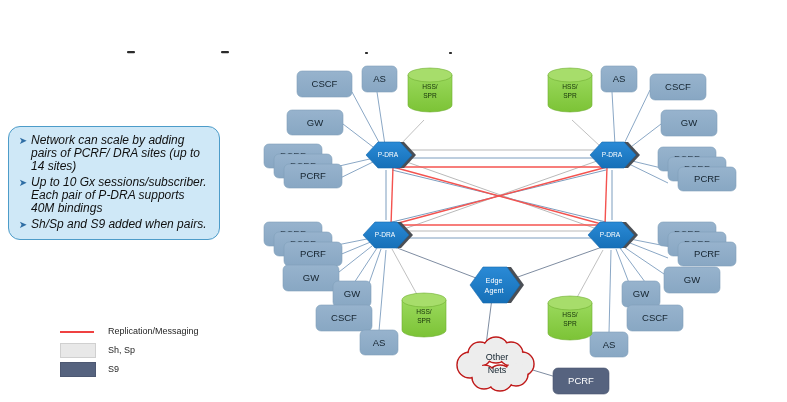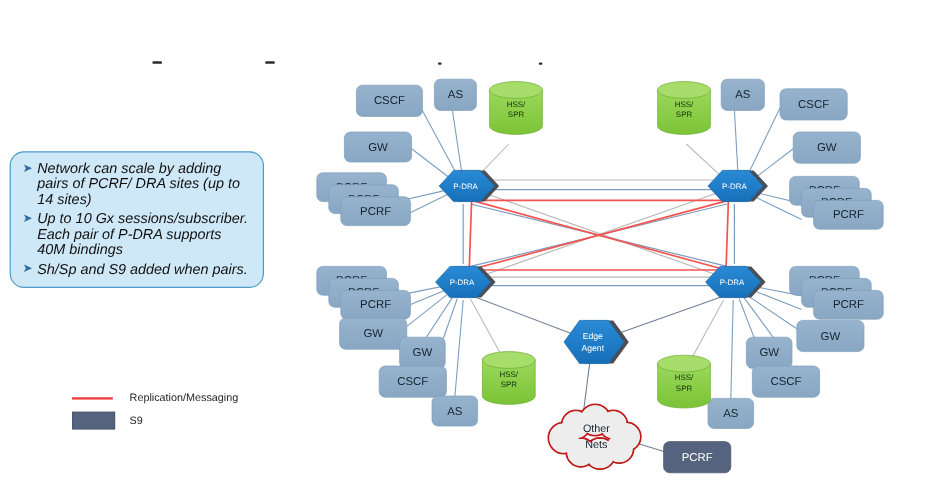--- a/index.html
+++ b/index.html
@@ -445,17 +445,23 @@
 
 <div class="legend" id="legend">
     <div class="legend-row">
       <div class="legend-key">
         <div class="legend-line" style="border-top-color: rgb(239, 65, 65);"></div>
       </div>
       <div class="legend-label">Replication/Messaging</div>
     </div>
     <div class="legend-row">
       <div class="legend-key">
+        <div class="legend-swatch" style="background: rgb(232, 232, 232);"></div>
+      </div>
+      <div class="legend-label">Sh, Sp</div>
+    </div>
+    <div class="legend-row">
+      <div class="legend-key">
         <div class="legend-swatch" style="background: rgb(86, 99, 127);"></div>
       </div>
       <div class="legend-label">S9</div>
     </div>
   </div>
 
 </body></html>

